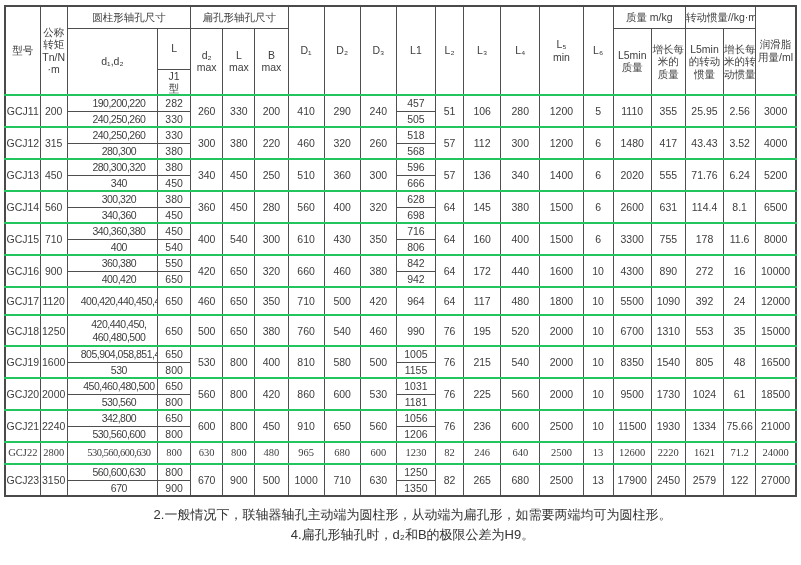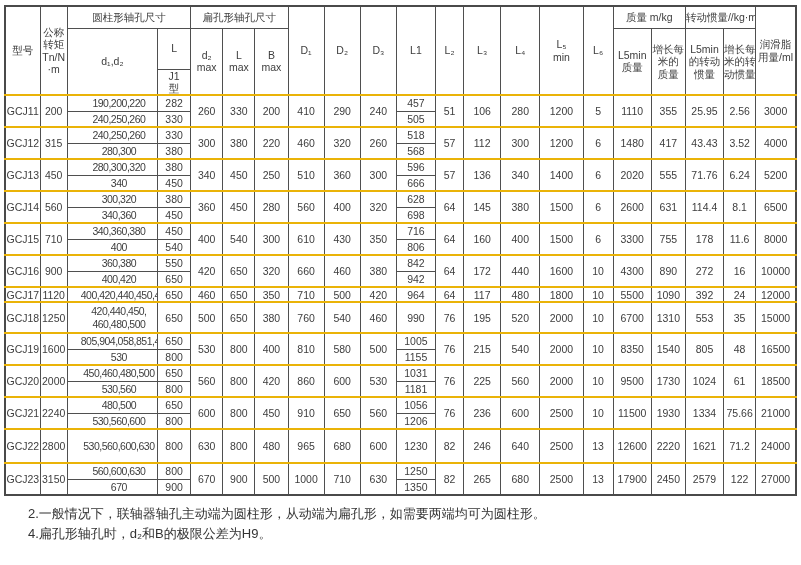--- a/index.html
+++ b/index.html
@@ -19,24 +19,24 @@
     text-align: center; vertical-align: middle;
     font-weight: normal; white-space: pre;
     font-size: 10.5px; line-height: 1.18;
     padding: 0; overflow: hidden;
   }
   .spec thead tr:nth-child(1) { height: 22px; }
   .spec thead tr:nth-child(2) { height: 41px; }
   .spec thead tr:nth-child(3) { height: 18px; }
   .spec thead { border-bottom: 2px solid #4a4a4a; }
   .spec tbody tr { height: 16px; }
-  .spec tbody tr.grp { border-top: 2px solid #eab308; }
+  .spec tbody tr.grp { border-top: 2px solid #22c55e; }
   td.d-cell { letter-spacing: -0.5px; padding-left: 13px; }
   .notes { margin: 8px 0 0 2px; font-size: 13px; line-height: 19.5px; color: #333333; }
-  .notes .indent { padding-left: 22px; }
+  .notes .indent { padding-left: 22px; text-align: center; }
 </style>
 </head>
 <body>
 
 <div class="page">
 
   <table class="spec">
     <colgroup>
       <col style="width:35px">
         <col style="width:27px">
@@ -272,21 +272,21 @@
           <td rowspan="2">890</td>
           <td rowspan="2">272</td>
           <td rowspan="2">16</td>
           <td rowspan="2">10000</td>
         </tr>
         <tr>
           <td class="d-cell">400,420</td>
           <td>650</td>
           <td>942</td>
         </tr>
-        <tr class="grp" style="height: 15px;">
+        <tr class="grp" style="height: 28px;">
           <td rowspan="1">GCJ17</td>
           <td rowspan="1">1120</td>
           <td class="d-cell">400,420,440,450,460</td>
           <td>650</td>
           <td rowspan="1">460</td>
           <td rowspan="1">650</td>
           <td rowspan="1">350</td>
           <td rowspan="1">710</td>
           <td rowspan="1">500</td>
           <td rowspan="1">420</td>
@@ -378,21 +378,21 @@
           <td rowspan="2">18500</td>
         </tr>
         <tr>
           <td class="d-cell">530,560</td>
           <td>800</td>
           <td>1181</td>
         </tr>
         <tr class="grp">
           <td rowspan="2">GCJ21</td>
           <td rowspan="2">2240</td>
-          <td class="d-cell">480,500</td>
+          <td class="d-cell">342,800</td>
           <td>650</td>
           <td rowspan="2">600</td>
           <td rowspan="2">800</td>
           <td rowspan="2">450</td>
           <td rowspan="2">910</td>
           <td rowspan="2">650</td>
           <td rowspan="2">560</td>
           <td>1056</td>
           <td rowspan="2">76</td>
           <td rowspan="2">236</td>
@@ -403,21 +403,21 @@
           <td rowspan="2">1930</td>
           <td rowspan="2">1334</td>
           <td rowspan="2">75.66</td>
           <td rowspan="2">21000</td>
         </tr>
         <tr>
           <td class="d-cell">530,560,600</td>
           <td>800</td>
           <td>1206</td>
         </tr>
-        <tr class="grp" style="height: 34px;">
+        <tr class="grp" style="height: 22px; font-family: Liberation Serif, serif;">
           <td rowspan="1">GCJ22</td>
           <td rowspan="1">2800</td>
           <td class="d-cell">530,560,600,630</td>
           <td>800</td>
           <td rowspan="1">630</td>
           <td rowspan="1">800</td>
           <td rowspan="1">480</td>
           <td rowspan="1">965</td>
           <td rowspan="1">680</td>
           <td rowspan="1">600</td>

